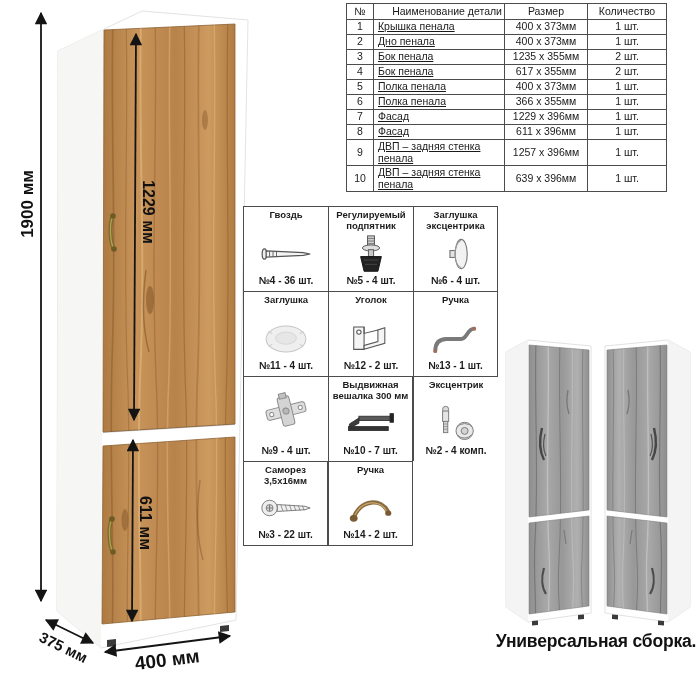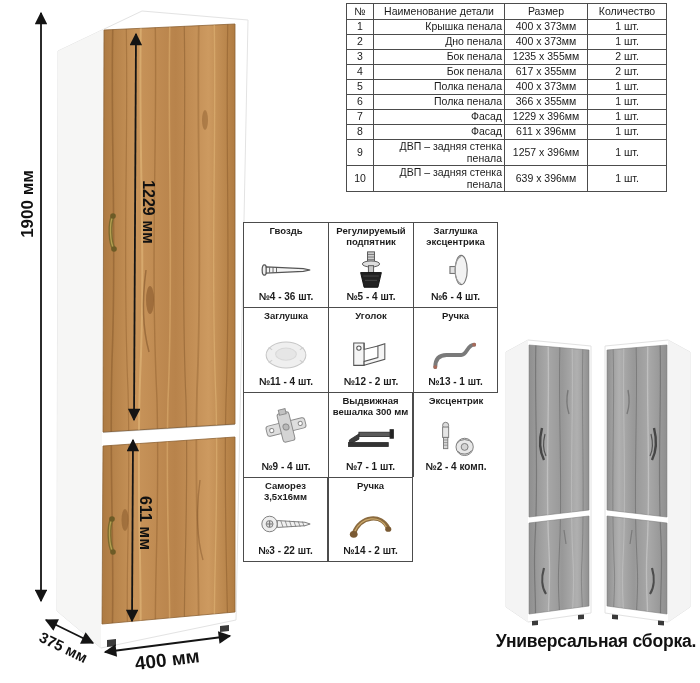--- a/index.html
+++ b/index.html
@@ -5,24 +5,24 @@
   html,body{margin:0;padding:0;}
   .page{position:relative;width:700px;height:683px;background:#ffffff;overflow:hidden;
         font-family:"Liberation Sans",sans-serif;color:#1c1c1c;}
 
   
   .parts-table{position:absolute;left:346px;top:3px;border-collapse:collapse;table-layout:fixed;
                width:300px;font-size:10.5px;line-height:11.5px;color:#1a1a1a;}
   .parts-table th,.parts-table td{border:1px solid #4c4c4c;padding:1px 2px;vertical-align:middle;}
   .parts-table th{font-weight:normal;text-align:center;height:13px;}
   .parts-table td{height:12px;text-align:center;}
-  .parts-table td.name{text-align:right;padding-left:4px;}
+  .parts-table td.name{text-align:left;padding-left:4px;text-decoration:underline;}
 
   
-  .hw-grid{position:absolute;left:243px;top:222px;display:grid;
+  .hw-grid{position:absolute;left:243px;top:206px;display:grid;
            grid-template-columns:85px 85px 85px;grid-auto-rows:85px;}
   .hw-cell{box-sizing:border-box;border-top:1px solid #4c4c4c;border-left:1px solid #4c4c4c;
            display:flex;flex-direction:column;align-items:center;background:#fff;}
   .hw-cell.bR{border-right:1px solid #4c4c4c;}
   .hw-cell.bB{border-bottom:1px solid #4c4c4c;}
   .hw-title{font-weight:bold;font-size:9.5px;line-height:10.5px;text-align:center;
             padding:3px 2px 0 2px;min-height:22px;}
   .hw-icon{flex:1;display:flex;align-items:center;justify-content:center;width:100%;}
   .hw-icon svg{width:66px;height:38px;}
   .hw-qty{font-weight:bold;font-size:10px;padding-bottom:5px;}
@@ -122,21 +122,21 @@
       <text transform="translate(140,523) rotate(90)" text-anchor="middle" font-size="16">611 мм</text>
       <text transform="translate(61,652) rotate(26)" text-anchor="middle" font-size="15">375 мм</text>
       <text transform="translate(168,666) rotate(-7)" text-anchor="middle" font-size="19">400 мм</text>
     </g>
   </svg>
 
   <table class="parts-table">
     <thead>
         <tr>
           <th style="width: 22px;">№</th>
-          <th style="width: 126px;">Наименование детали</th>
+          <th style="width: 126px; text-align: right;">Наименование детали</th>
           <th style="width: 78px;">Размер</th>
           <th style="width: 74px;">Количество</th>
         </tr>
       </thead>
     <tbody>
         <tr>
           <td>1</td>
           <td class="name">Крышка пенала</td>
           <td>400 x 373мм</td>
           <td>1 шт.</td>
@@ -299,21 +299,21 @@
         <div class="hw-icon">
           <svg viewBox="0 0 64 44">
             <g stroke="#2e2e2e" stroke-width="1">
               <rect x="18" y="13" width="38" height="5" fill="#5a5a5a"></rect>
               <rect x="54" y="10" width="4" height="10" fill="#222"></rect>
               <path d="M18,15 L7,22 L7,27 L18,21 Z" fill="#3d3d3d"></path>
               <rect x="6" y="25" width="46" height="4.5" fill="#333"></rect>
             </g>
           </svg>
         </div>
-        <div class="hw-qty">№7 - 1 шт.</div>
+        <div class="hw-qty">№10 - 7 шт.</div>
       </div>
       <div class="hw-cell">
         <div class="hw-title">Эксцентрик</div>
         <div class="hw-icon">
           <svg viewBox="0 0 64 44">
             <g stroke="#7a7a7a" stroke-width="1.1">
               <circle cx="20" cy="5" r="3.5" fill="#dcdcdc"></circle>
               <rect x="16.5" y="7" width="7" height="12" fill="#e5e5e5"></rect>
               <rect x="17.5" y="19" width="5" height="13" fill="#d8d8d8"></rect>
               <path d="M17.5,22 h5 M17.5,25 h5 M17.5,28 h5" stroke-width="0.8" fill="none"></path>

